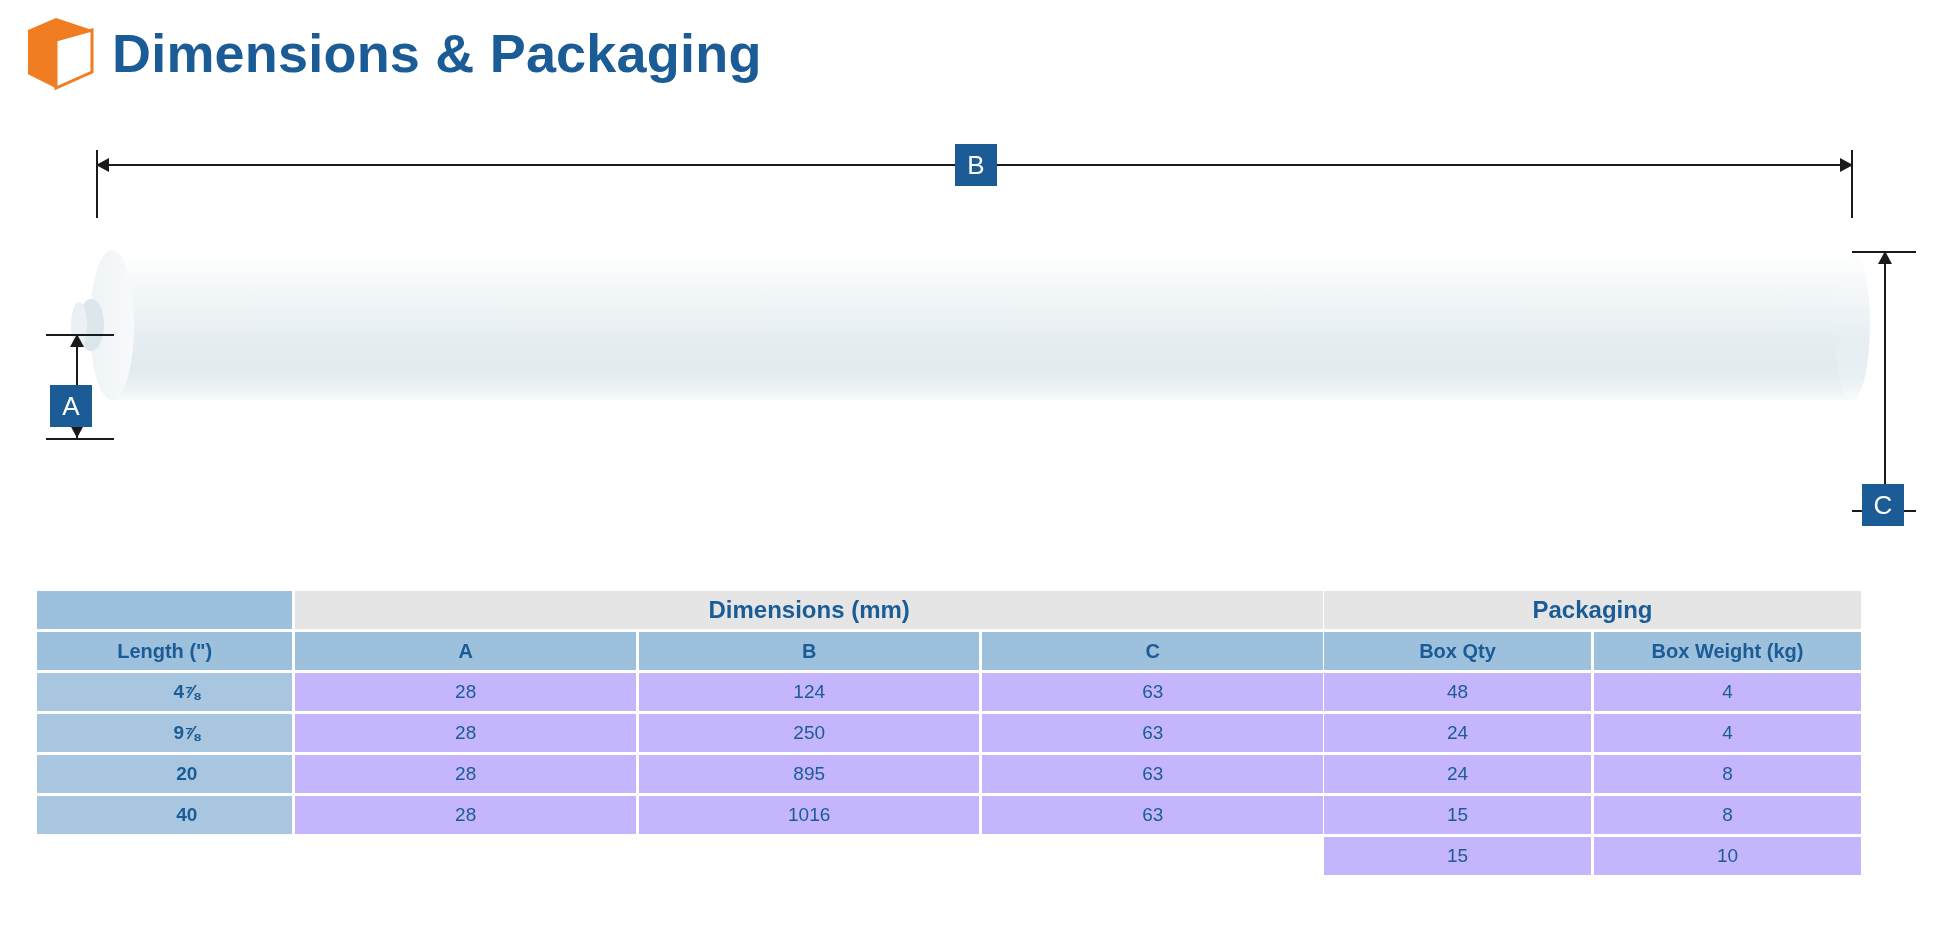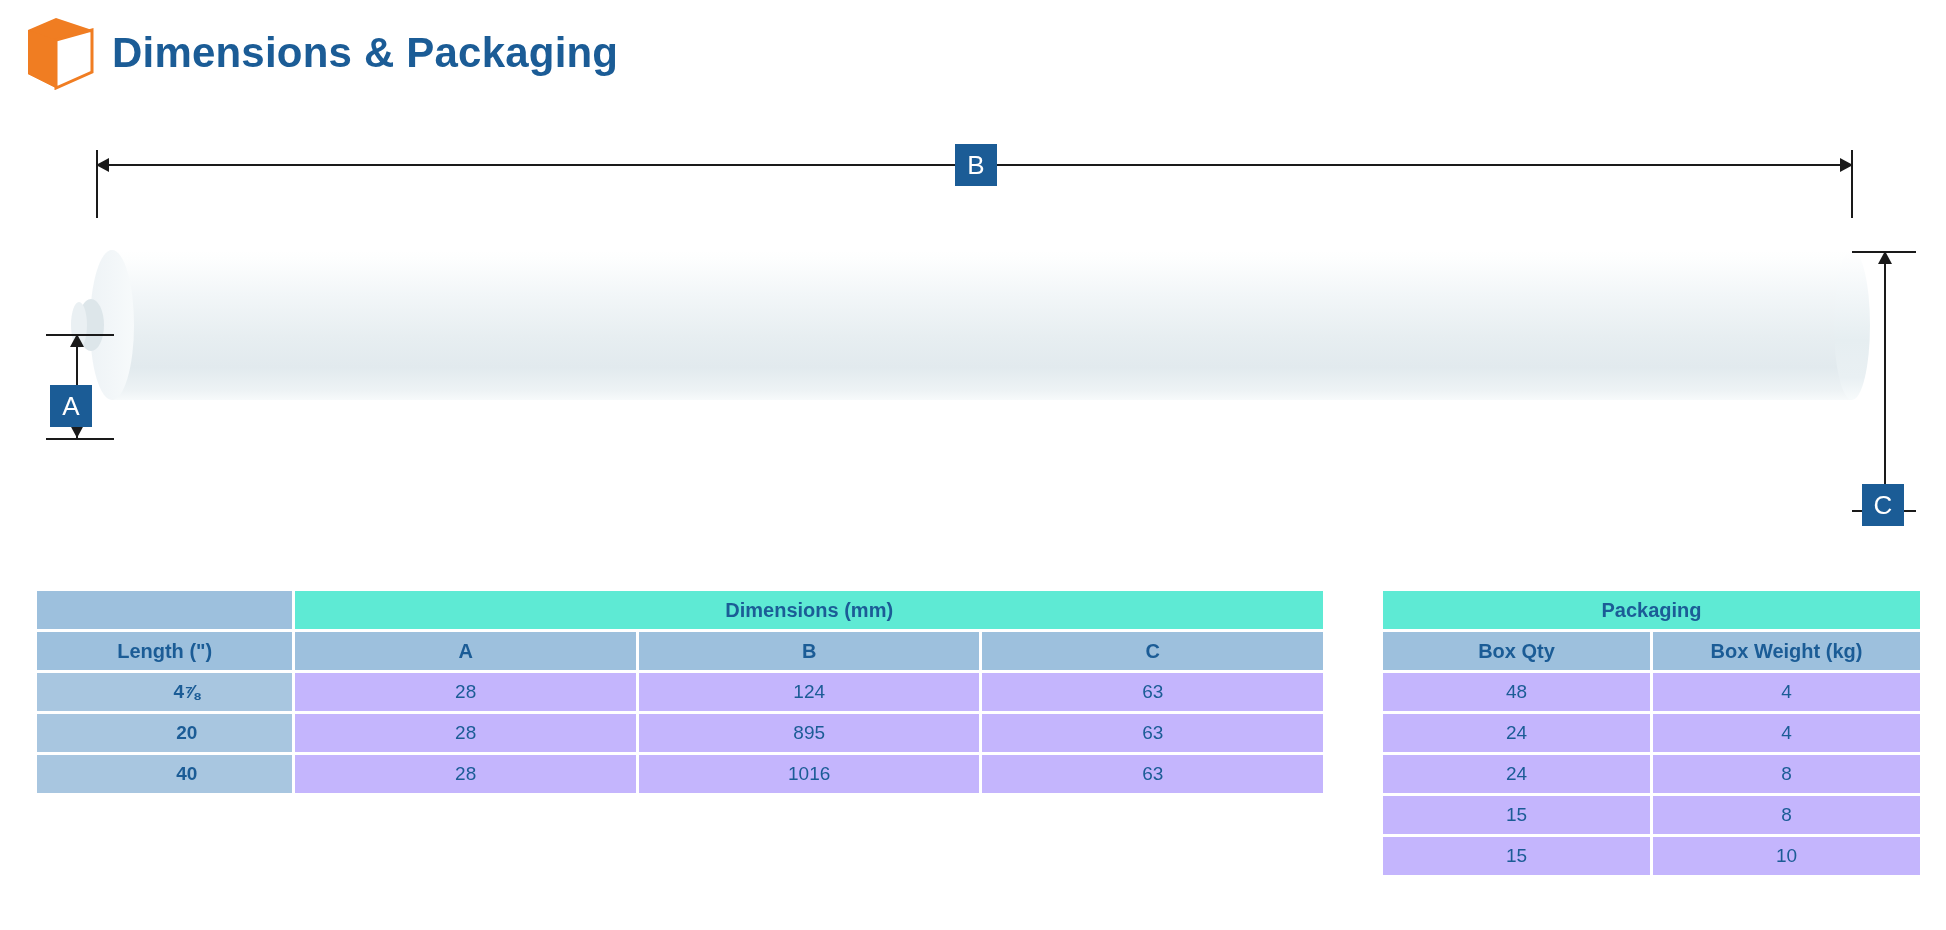--- a/index.html
+++ b/index.html
@@ -24,21 +24,21 @@
     display: flex;
     align-items: center;
     gap: 18px;
   }
   .box-icon {
     width: 68px;
     height: 74px;
     position: relative;
   }
   .page-title {
-    font-size: 42px;
+    font-size: 54px;
     font-weight: bold;
     color: #1b5c96;
     letter-spacing: 0.2px;
     white-space: nowrap;
   }
 
   
   .diagram {
     position: absolute;
     left: 0;
@@ -178,36 +178,36 @@
   }
   .dim-table {
     position: absolute;
     left: 34px;
     top: 0;
     width: 1292px;
     table-layout: fixed;
   }
   .pack-table {
     position: absolute;
-    left: 1380px;
+    left: 1321px;
     top: 0;
     width: 540px;
     table-layout: fixed;
   }
   th, td {
     padding: 0;
     height: 38px;
     text-align: center;
     vertical-align: middle;
     color: #1b5c96;
   }
   .hdr-group {
-    background: #5eead4;
+    background: #e5e5e5;
     font-weight: bold;
-    font-size: 20px;
+    font-size: 24px;
   }
   .hdr-blank {
     background: #9dc0dd;
   }
   .hdr-col {
     background: #9dc0dd;
     font-weight: bold;
     font-size: 20px;
   }
   .row-label {
@@ -290,20 +290,26 @@
       </tr>
     </thead>
     <tbody>
       <tr>
         <td class="row-label">4⅞</td>
         <td class="cell">28</td>
         <td class="cell">124</td>
         <td class="cell">63</td>
       </tr>
       <tr>
+        <td class="row-label">9⅞</td>
+        <td class="cell">28</td>
+        <td class="cell">250</td>
+        <td class="cell">63</td>
+      </tr>
+      <tr>
         <td class="row-label">20</td>
         <td class="cell">28</td>
         <td class="cell">895</td>
         <td class="cell">63</td>
       </tr>
       <tr>
         <td class="row-label">40</td>
         <td class="cell">28</td>
         <td class="cell">1016</td>
         <td class="cell">63</td>

